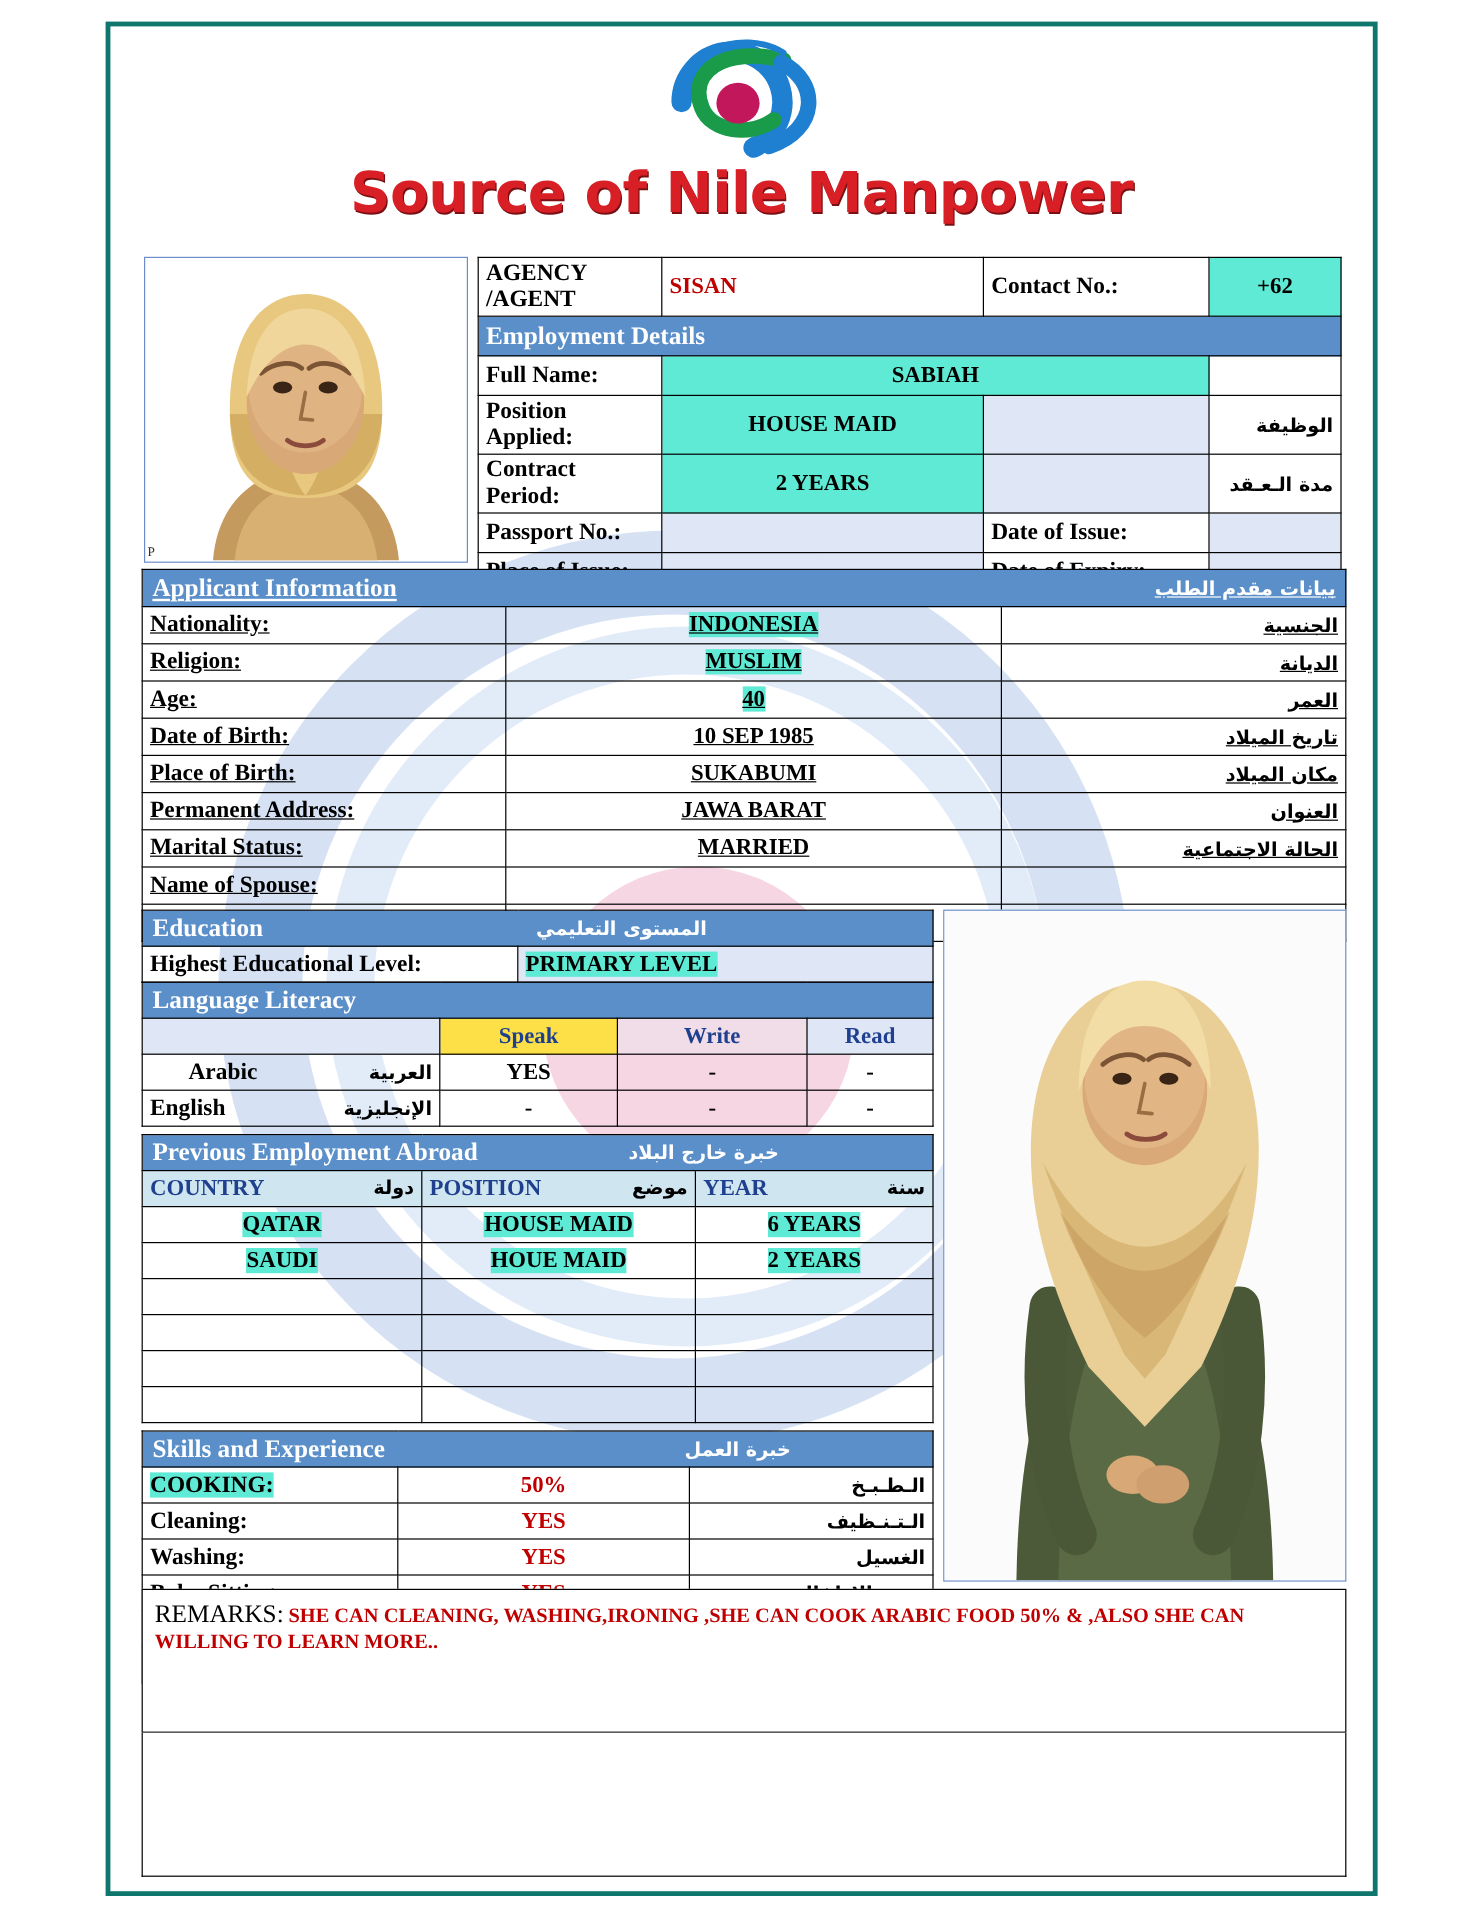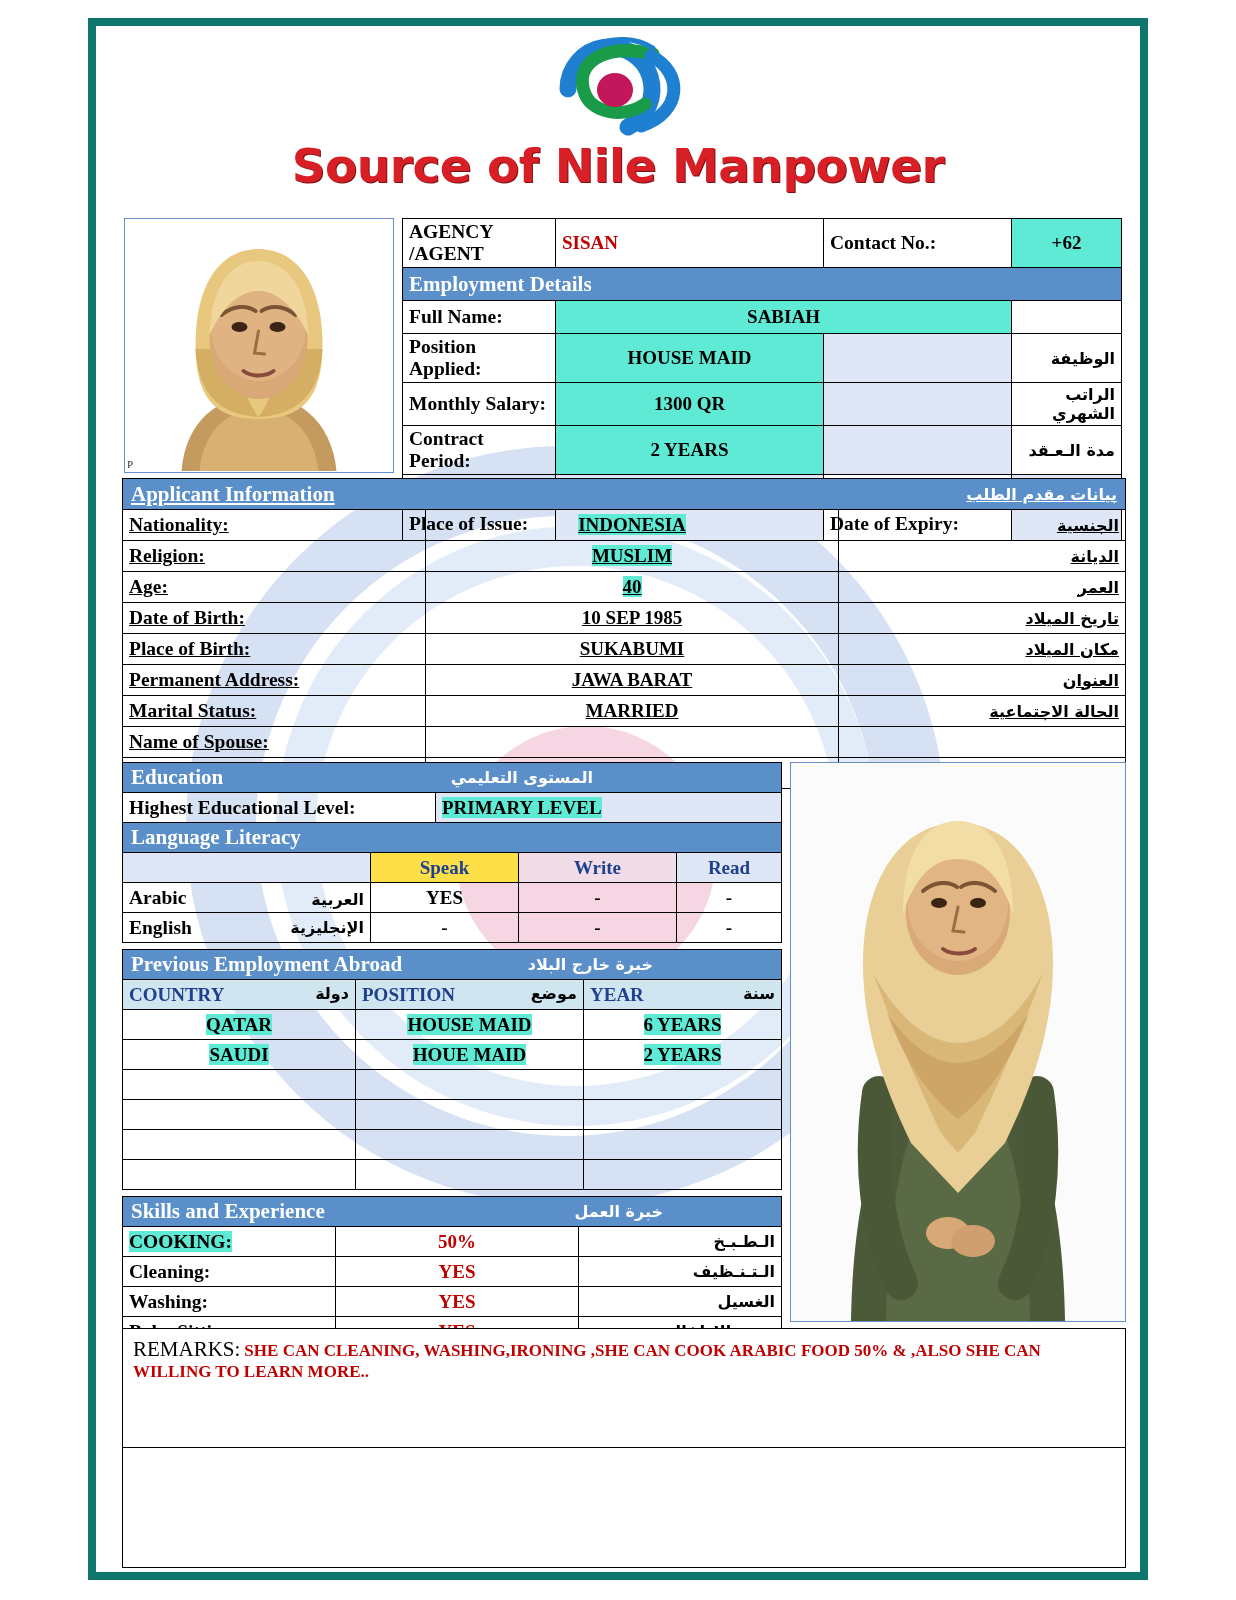--- a/index.html
+++ b/index.html
@@ -13,21 +13,21 @@
     font-family: "Liberation Serif", serif;
     position: relative;
     overflow: hidden;
   }
   .page {
     position: absolute;
     left: 88px;
     top: 18px;
     width: 1060px;
     height: 1562px;
-    border: 8px solid #0f766e;
+    border: 4px solid #0f766e;
     background: #fff;
     box-sizing: border-box;
     overflow: hidden;
   }
   
   .watermark {
     position: absolute;
     left: 0; top: 0; right: 0; bottom: 0;
     overflow: hidden;
     pointer-events: none;
@@ -294,26 +294,20 @@
           <td class="hl" colspan="2">SABIAH</td>
           <td class="ar"></td>
         </tr>
         <tr>
           <td class="lbl">Position Applied:</td>
           <td class="hl">HOUSE MAID</td>
           <td class="blue-cell"></td>
           <td class="ar">الوظيفة</td>
         </tr>
         <tr>
-          <td class="lbl">Monthly Salary:</td>
-          <td class="hl">1300 QR</td>
-          <td class="blue-cell"></td>
-          <td class="ar">الراتب الشهري</td>
-        </tr>
-        <tr>
           <td class="lbl">Contract Period:</td>
           <td class="hl">2 YEARS</td>
           <td class="blue-cell"></td>
           <td class="ar">مدة الـعـقد</td>
         </tr>
         <tr>
           <td class="lbl">Passport No.:</td>
           <td class="blue-cell" colspan="1"></td>
           <td class="lbl">Date of Issue:</td>
           <td class="blue-cell"></td>
@@ -415,21 +409,21 @@
           </td>
         </tr>
         <tr>
           <td class="blue-cell" style="width:235px;"></td>
           <td class="ctr bluehead" style="width:135px; background:#fde047;">Speak</td>
           <td class="ctr bluehead" style="width:145px; background:#f0dde8;">Write</td>
           <td class="ctr bluehead" style="background:#dfe6f5;">Read</td>
         </tr>
         <tr>
           <td>
-            <div style="display:flex; justify-content:space-between; align-items:flex-end;">
+            <div style="display:flex; justify-content:space-between; align-items:center;margin-left:32px;">
               <span class="lbl">Arabic</span>
               <span class="ar">العربية</span>
             </div>
           </td>
           <td class="ctr" style="font-weight:bold;">YES</td>
           <td class="ctr" style="font-weight:bold;">-</td>
           <td class="ctr" style="font-weight:bold;">-</td>
         </tr>
         <tr>
           <td>

